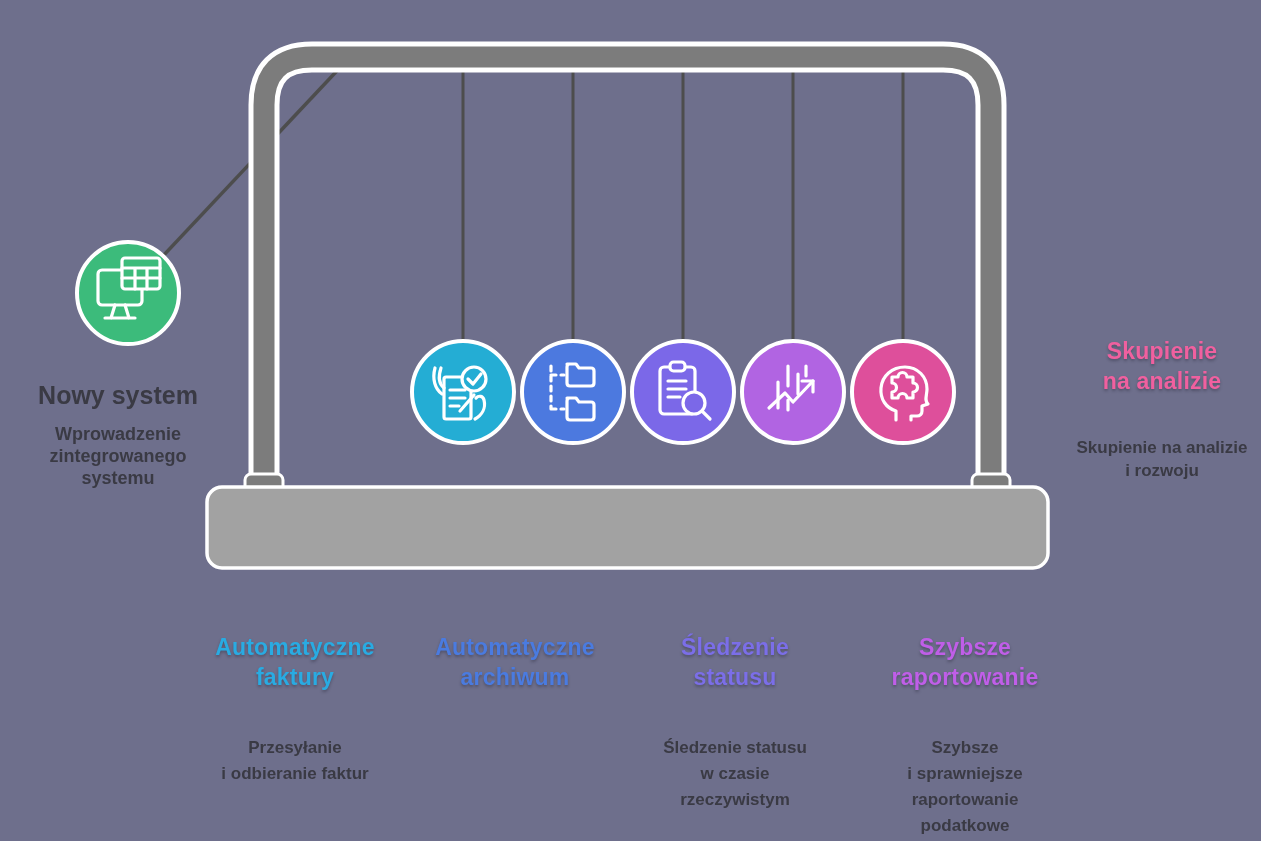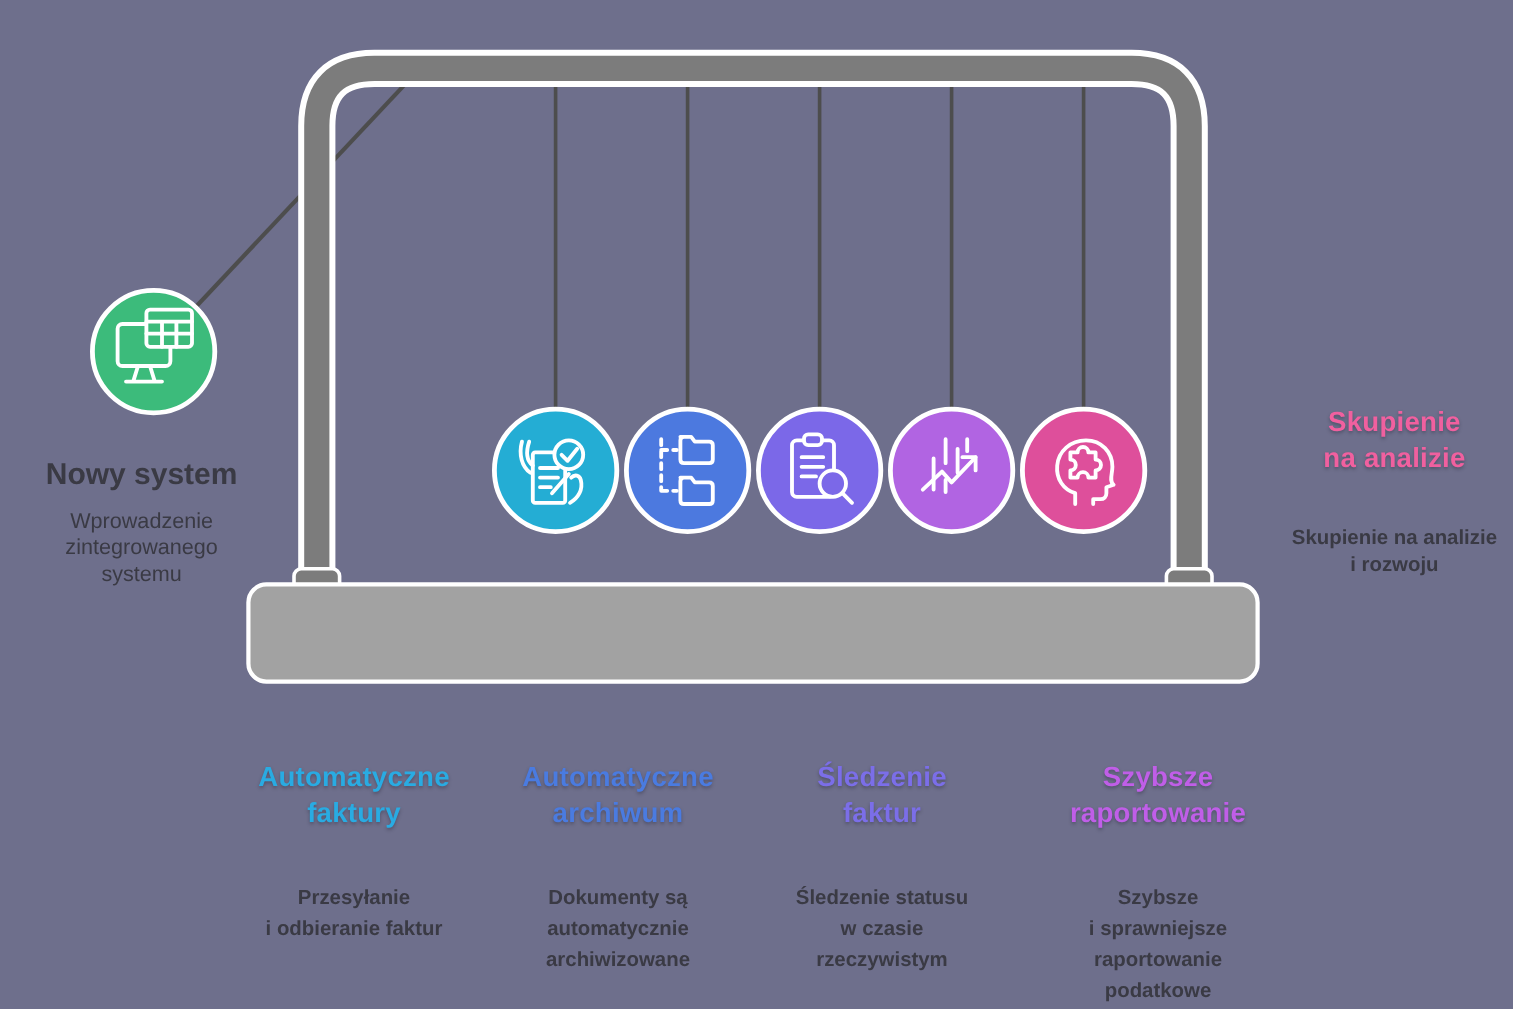--- a/index.html
+++ b/index.html
@@ -38,21 +38,21 @@
     font-weight: bold;
   }
   .side-title {
     font-size: 25px;
     line-height: 30px;
   }
   .side-desc {
     font-size: 18px;
     line-height: 23px;
     margin-top: 9px;
-    font-weight: normal;
+    font-weight: bold;
   }
   .base-label {
     font-size: 30px;
     line-height: 42px;
     letter-spacing: 0.3px;
     text-shadow: 0 2px 2px rgba(60,60,60,0.35);
   }
   .outcome-desc {
     font-size: 17px;
     line-height: 23px;
@@ -155,28 +155,25 @@
   <div class="label-block" style="left:180px; top:614px; width:230px;">
     <div class="col-title" style="color: rgb(41, 171, 226);">Automatyczne
 faktury</div>
     <div class="col-desc" style="color: rgb(58, 58, 68);">Przesyłanie
 i odbieranie faktur</div>
   </div>
 
   <div class="label-block" style="left:400px; top:614px; width:230px;">
     <div class="col-title" style="color: rgb(74, 123, 224);">Automatyczne
 archiwum</div>
-    <div class="col-desc" style="color: rgb(58, 58, 68);">Dokumenty są
-automatycznie
-archiwizowane</div>
   </div>
 
   <div class="label-block" style="left:620px; top:614px; width:230px;">
     <div class="col-title" style="color: rgb(123, 110, 232);">Śledzenie
-faktur</div>
+statusu</div>
     <div class="col-desc" style="color: rgb(58, 58, 68);">Śledzenie statusu
 w czasie
 rzeczywistym</div>
   </div>
 
   <div class="label-block" style="left:850px; top:614px; width:230px;">
     <div class="col-title" style="color: rgb(192, 94, 232);">Szybsze
 raportowanie</div>
     <div class="col-desc" style="color: rgb(58, 58, 68);">Szybsze
 i sprawniejsze

